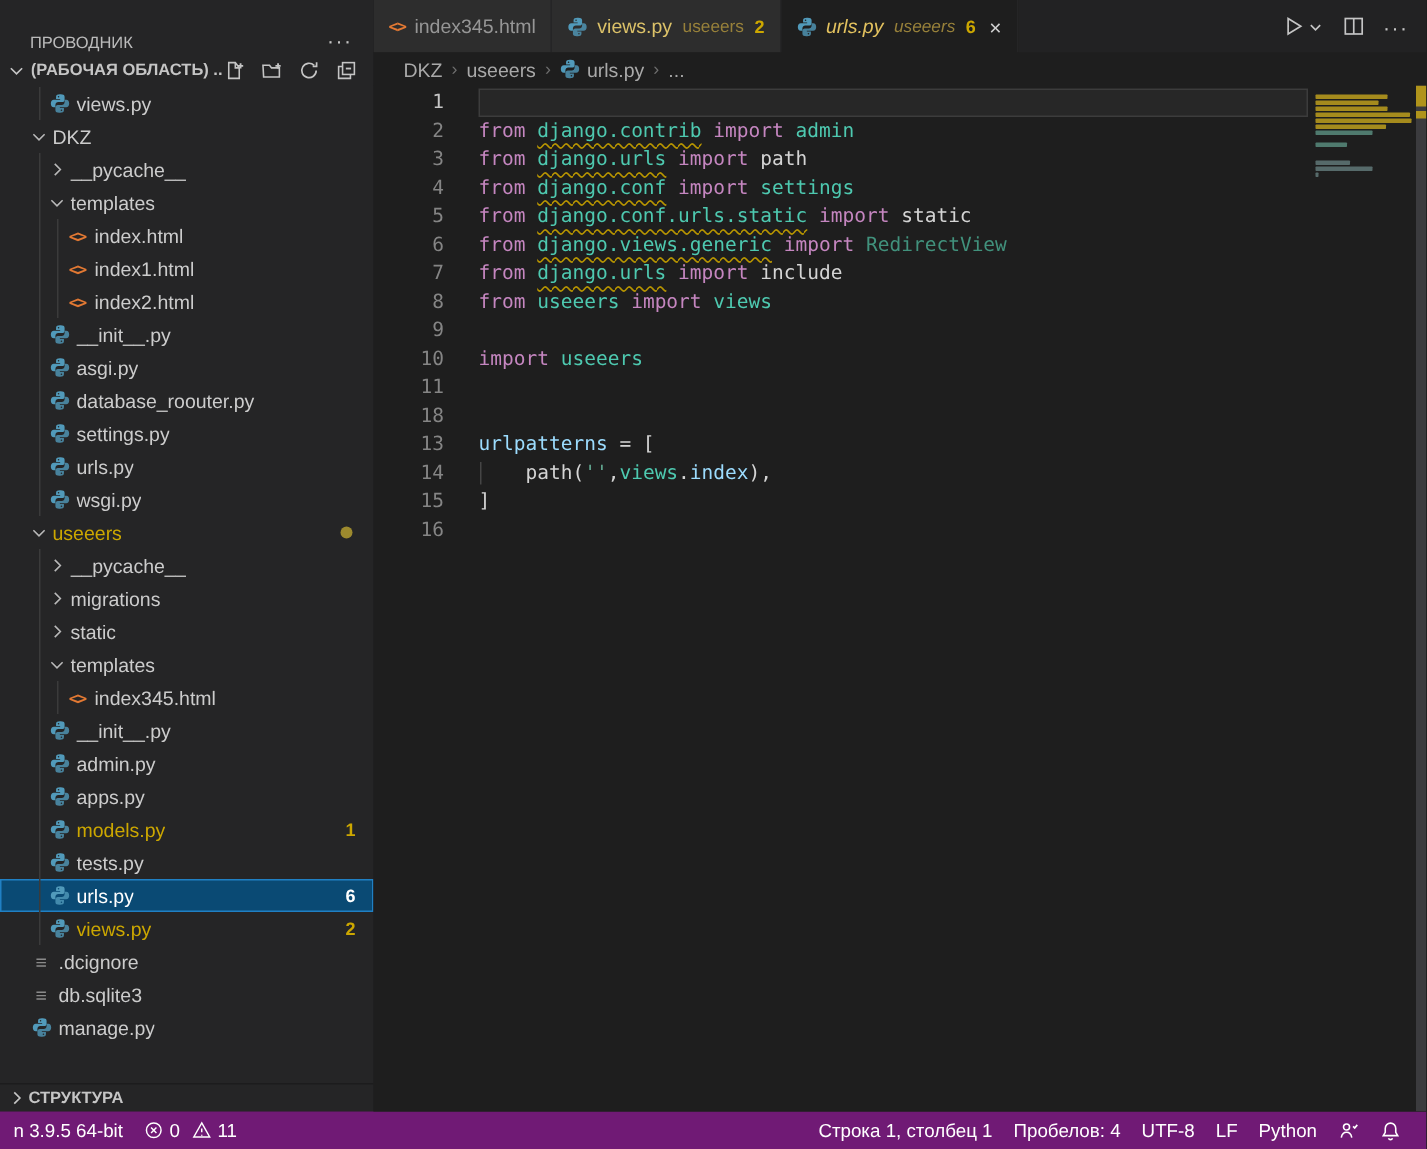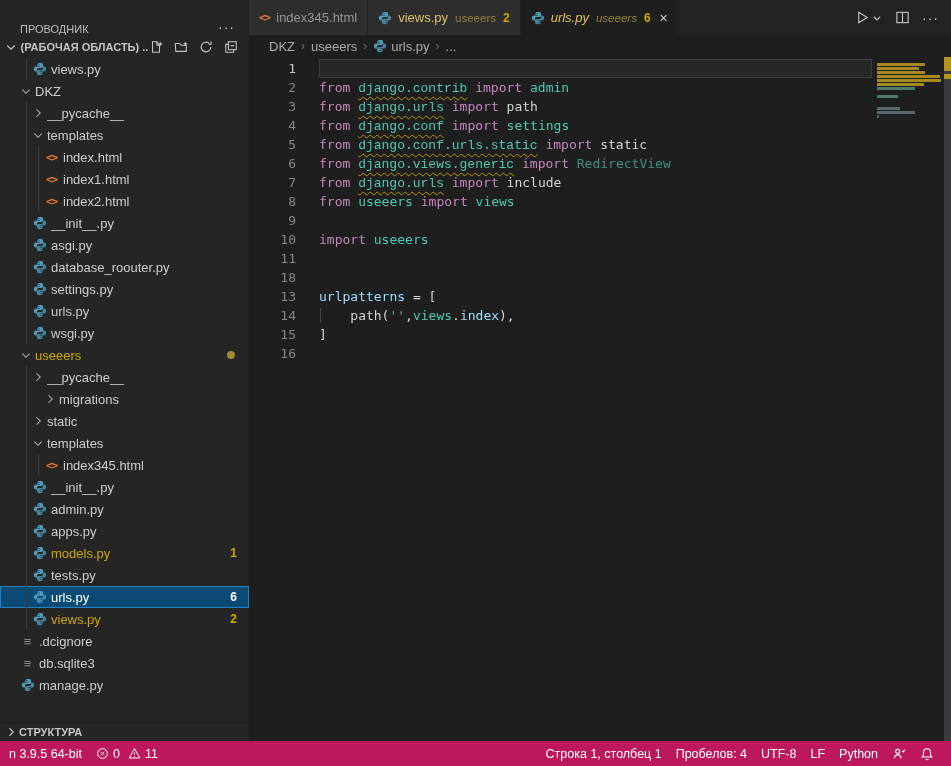--- a/index.html
+++ b/index.html
@@ -61,30 +61,30 @@
   .cline .ln { width: 47px; text-align: right; color: #858585; flex-shrink: 0; user-select: none; }
   .cline.current .ln { color: #c6c6c6; }
   .cline .lc { flex: 1; margin-left: 23px; margin-right: 79px; white-space: pre; position: relative; }
   .cline.current .lc { background: rgba(130,130,130,0.10); outline: 1px solid rgba(160,160,160,0.18); outline-offset: -1px; }
   .tk-kw { color: #c586c0; }
   .tk-mod { color: #4ec9b0; }
   .tk-cls { color: #41917c; }
   .tk-pl  { color: #d4d4d4; }
   .tk-var { color: #9cdcfe; }
   .tk-str { color: #62a891; }
-  .wavy { text-decoration: underline wavy #b89500 1px; text-underline-offset: 4px; font-family: Liberation Mono, monospace; }
+  .wavy { text-decoration: underline wavy #b89500 1px; text-underline-offset: 4px; }
   .indent-guide { position: absolute; left: 1px; top: 2px; bottom: 2px; width: 1px; background: #454545; }
 
   .minimap { position: absolute; top: 2px; right: 8px; width: 66px; }
   .mini-bar { border-radius: 0.5px; }
   .scroll-strip { position: absolute; top: 0; right: 0; width: 7px; bottom: 0; background: #3b3b3e; }
   .scroll-mark { position: absolute; left: 0; width: 7px; background: #b0941b; }
 
   
-  .statusbar { height: 25px; background: #be185d; display: flex; align-items: center; font-size: 12.5px; color: #ffffff; flex-shrink: 0; padding: 0 10px 0 2px; }
+  .statusbar { height: 25px; background: #701a75; display: flex; align-items: center; font-size: 12.5px; color: #ffffff; flex-shrink: 0; padding: 0 10px 0 2px; }
   .sb-item { display: inline-flex; align-items: center; gap: 4px; padding: 0 7px; height: 100%; cursor: pointer; white-space: nowrap; }
   .sb-left { display: flex; align-items: center; height: 100%; }
   .sb-right { margin-left: auto; display: flex; align-items: center; height: 100%; }
   .sb-ico { display: inline-flex; align-items: center; }
 </style>
 </head>
 <body>
 
 <div class="app">
   <div class="main">
@@ -265,21 +265,21 @@
           </div>
           <div class="trow" style="padding-left: 30px;">
             <span class="guide" style="left:26px"></span>
             <span class="chev">
               <svg width="12" height="12" viewBox="0 0 16 16" fill="none" stroke="#b9b9b9" stroke-width="1.4">
                 <path d="M6 3l5 5-5 5"></path>
               </svg>
             </span>
             <span class="tlabel">__pycache__</span>
           </div>
-          <div class="trow" style="padding-left: 42px;">
+          <div class="trow" style="padding-left: 30px;">
             <span class="guide" style="left:26px"></span>
             <span class="chev">
               <svg width="12" height="12" viewBox="0 0 16 16" fill="none" stroke="#b9b9b9" stroke-width="1.4">
                 <path d="M6 3l5 5-5 5"></path>
               </svg>
             </span>
             <span class="tlabel">migrations</span>
           </div>
           <div class="trow" style="padding-left: 30px;">
             <span class="guide" style="left:26px"></span>

